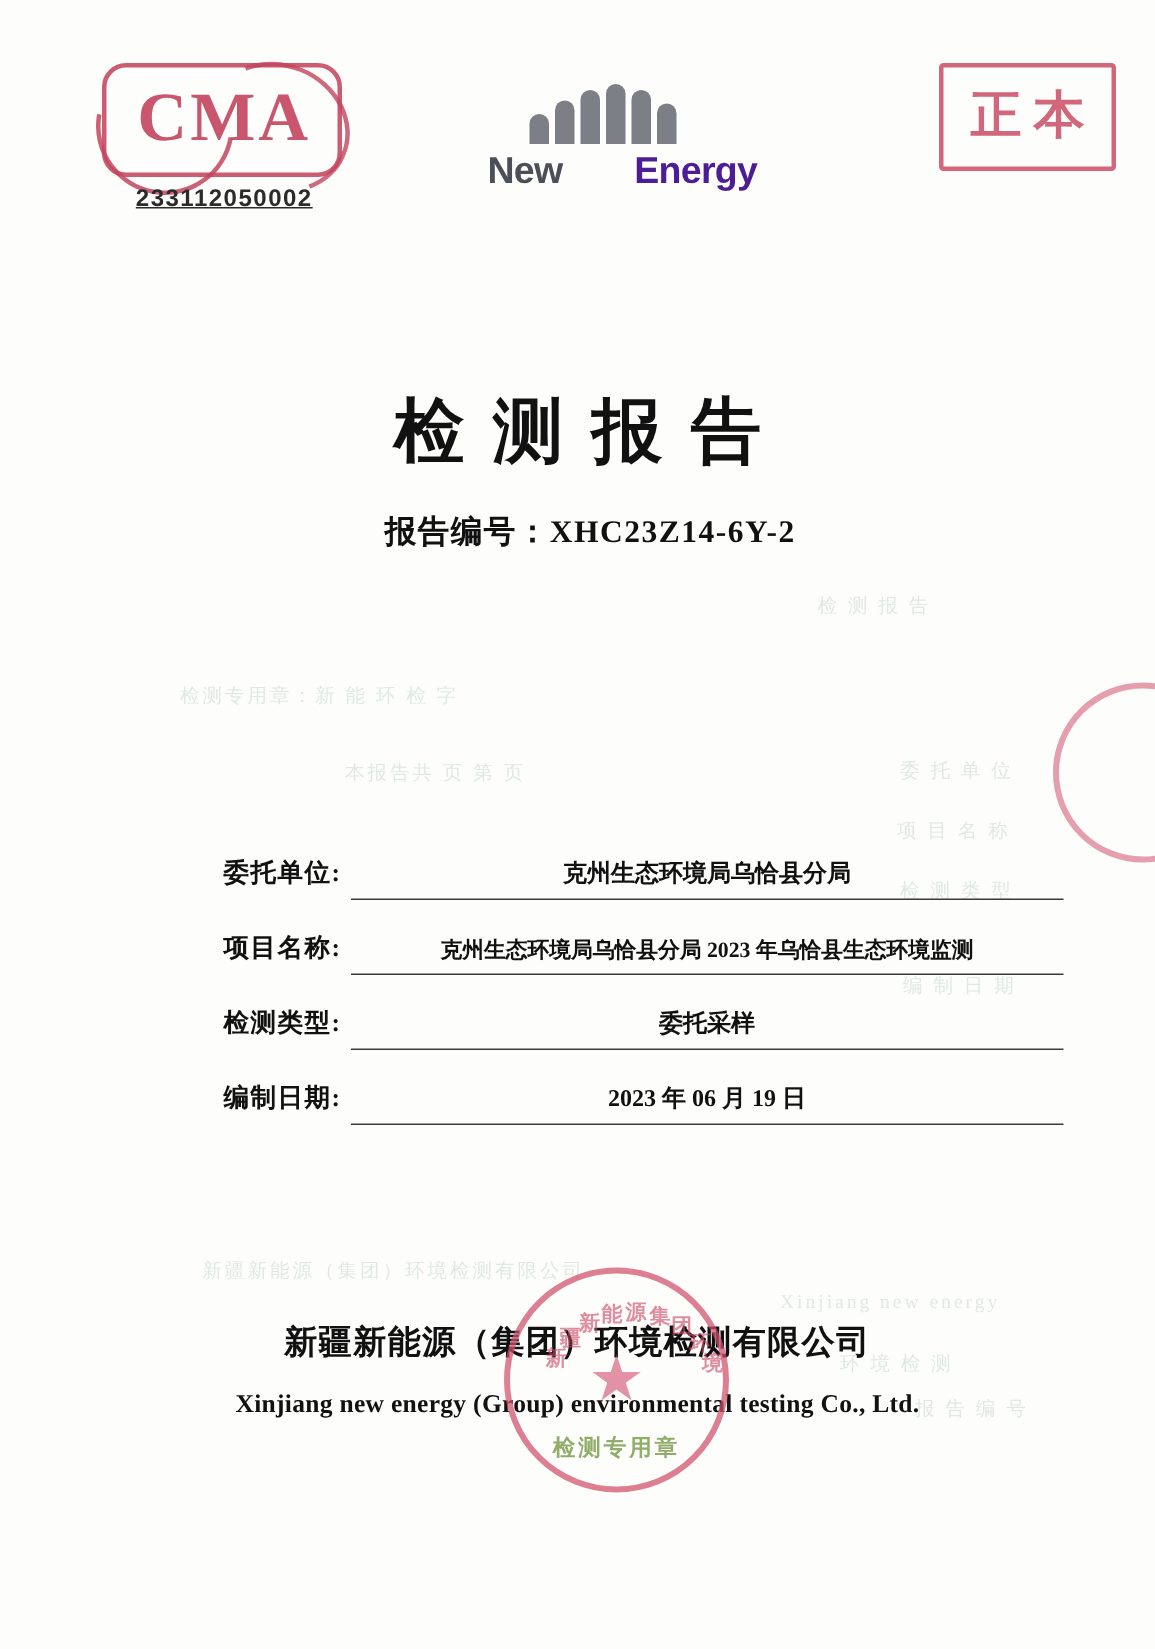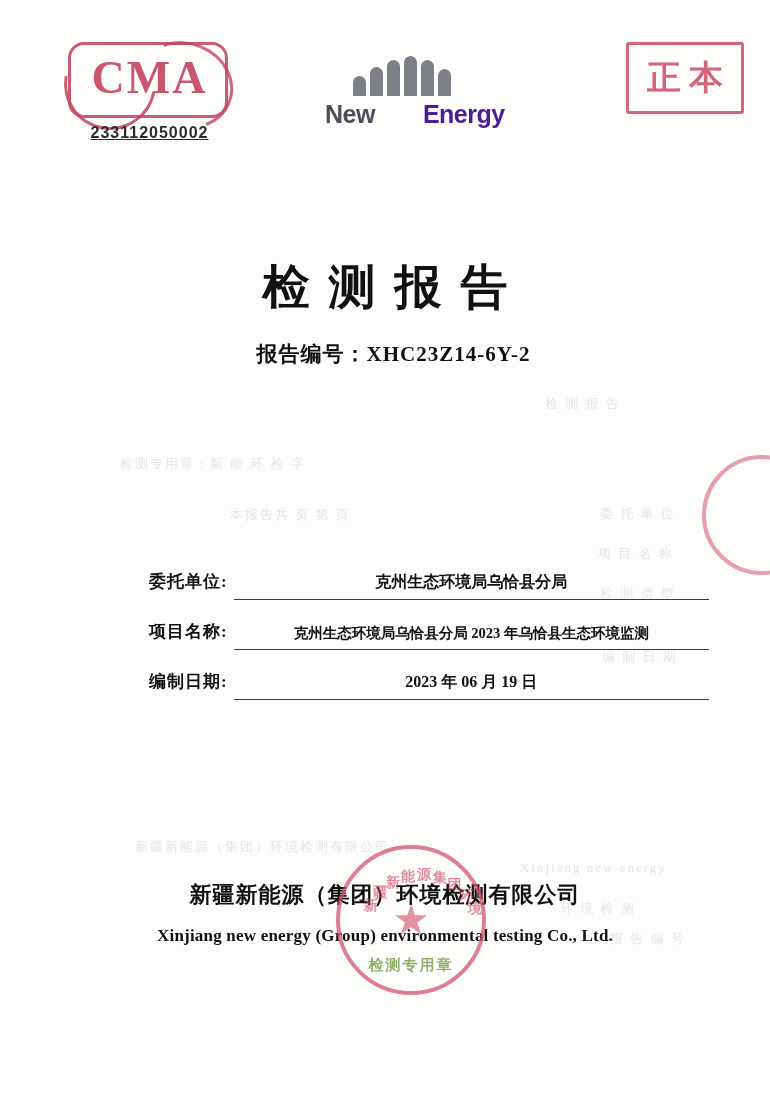--- a/index.html
+++ b/index.html
@@ -377,20 +377,24 @@
   <div class="fields">
     <div class="field-row">
       <div class="field-label">委托单位:</div>
       <div class="field-value">克州生态环境局乌恰县分局</div>
     </div>
     <div class="field-row">
       <div class="field-label">项目名称:</div>
       <div class="field-value small">克州生态环境局乌恰县分局 2023 年乌恰县生态环境监测</div>
     </div>
     <div class="field-row">
+      <div class="field-label">检测类型:</div>
+      <div class="field-value">委托采样</div>
+    </div>
+    <div class="field-row">
       <div class="field-label">编制日期:</div>
       <div class="field-value">2023 年 06 月 19 日</div>
     </div>
   </div>
 
   <div class="footer">
     <div class="company-cn">新疆新能源（集团）环境检测有限公司</div>
     <div class="company-en">Xinjiang new energy (Group) environmental testing Co., Ltd.</div>
   </div>
 

